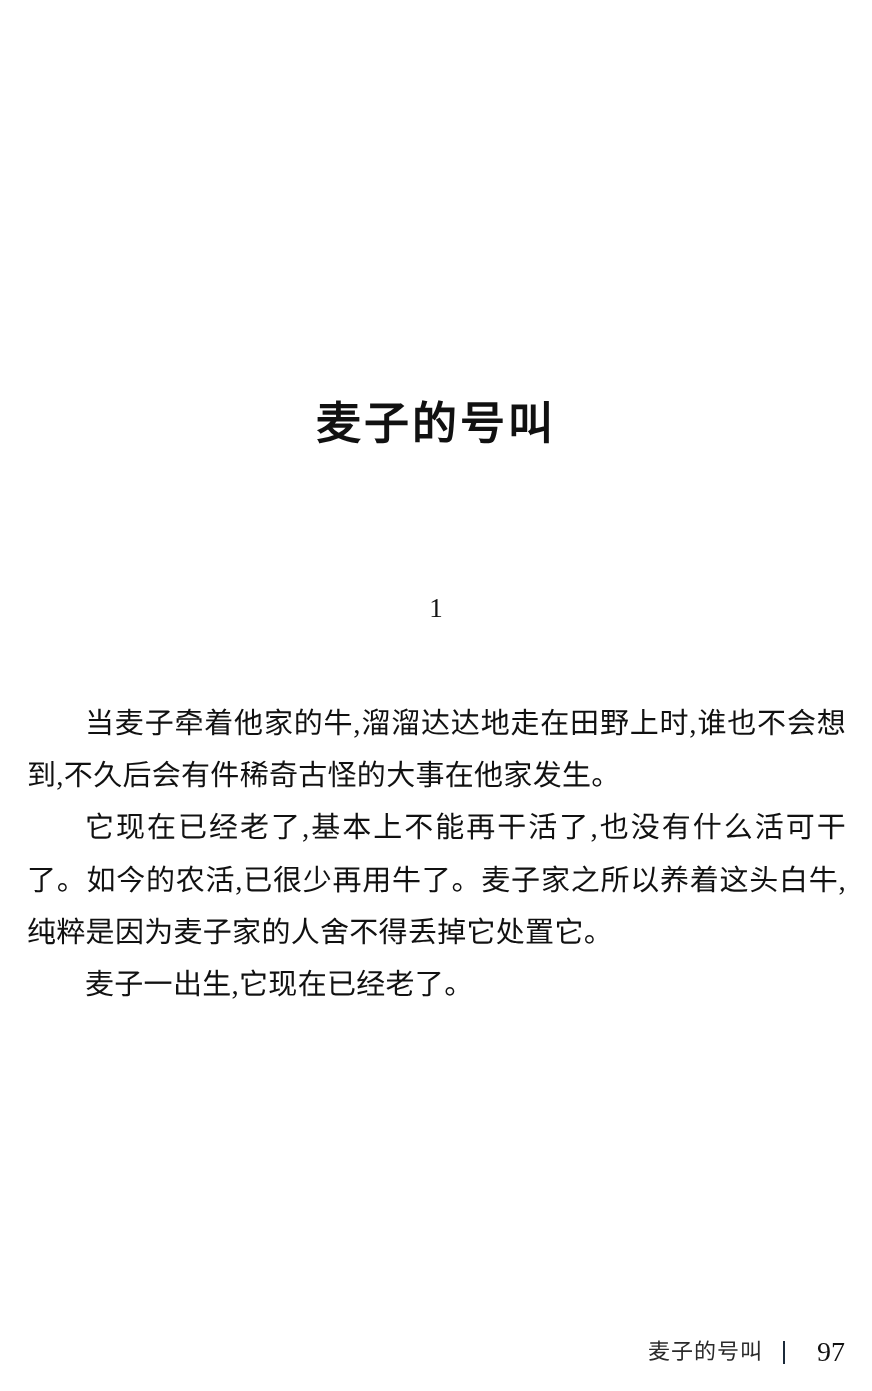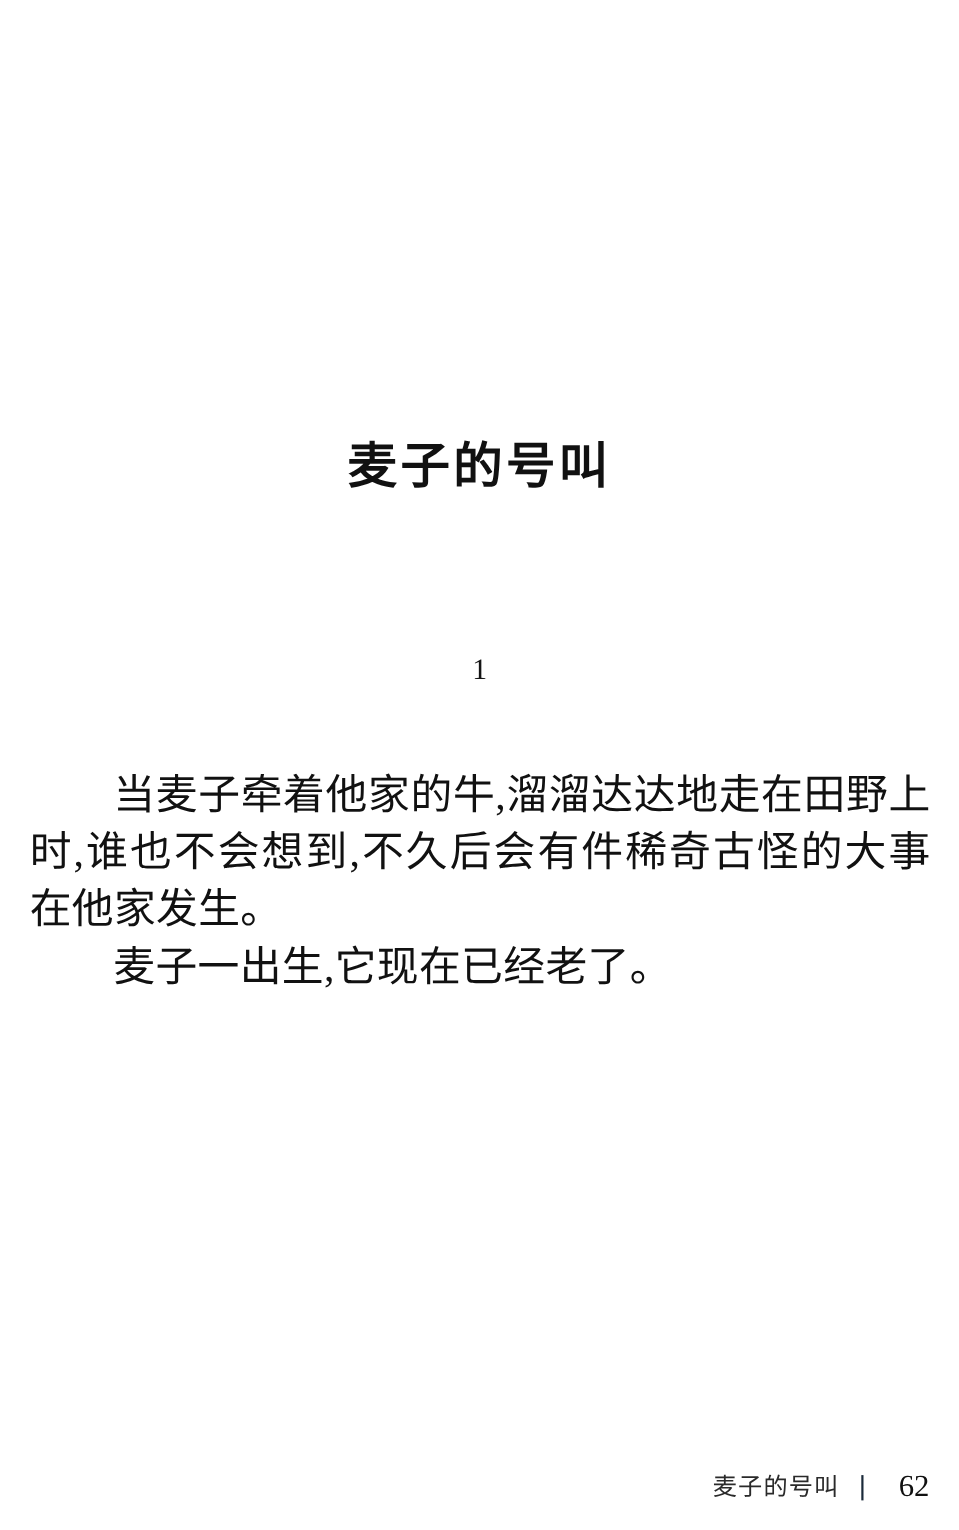--- a/index.html
+++ b/index.html
@@ -51,21 +51,21 @@
   .body-text {
     position: absolute;
     top: 697px;
     left: 27px;
     width: 819px;
   }
 
   .body-text p {
     margin: 0;
     font-family: "Liberation Serif", "DejaVu Serif", serif;
-    font-size: 38px;
+    font-size: 29px;
     line-height: 52.2px;
     color: #111111;
     text-align: justify;
     text-justify: inter-character;
     text-indent: 2em;
     letter-spacing: 0.3px;
     word-break: break-all;
   }
 
   
@@ -112,22 +112,23 @@
 <body>
 
 <div class="page">
 
   <h1 class="chapter-title">麦子的号叫</h1>
 
   <div class="section-number">1</div>
 
   <div class="body-text">
     <p>当麦子牵着他家的牛,溜溜达达地走在田野上时,谁也不会想到,不久后会有件稀奇古怪的大事在他家发生。</p>
+    <p>它现在已经老了,基本上不能再干活了,也没有什么活可干了。如今的农活,已很少再用牛了。麦子家之所以养着这头白牛,纯粹是因为麦子家的人舍不得丢掉它处置它。</p>
     <p>麦子一出生,它现在已经老了。</p>
   </div>
 
   <div class="page-footer">
     <span class="footer-title">麦子的号叫</span>
     <span class="footer-separator"></span>
-    <span class="footer-page-number">62</span>
+    <span class="footer-page-number">97</span>
   </div>
 
 </div>
 
 </body></html>

